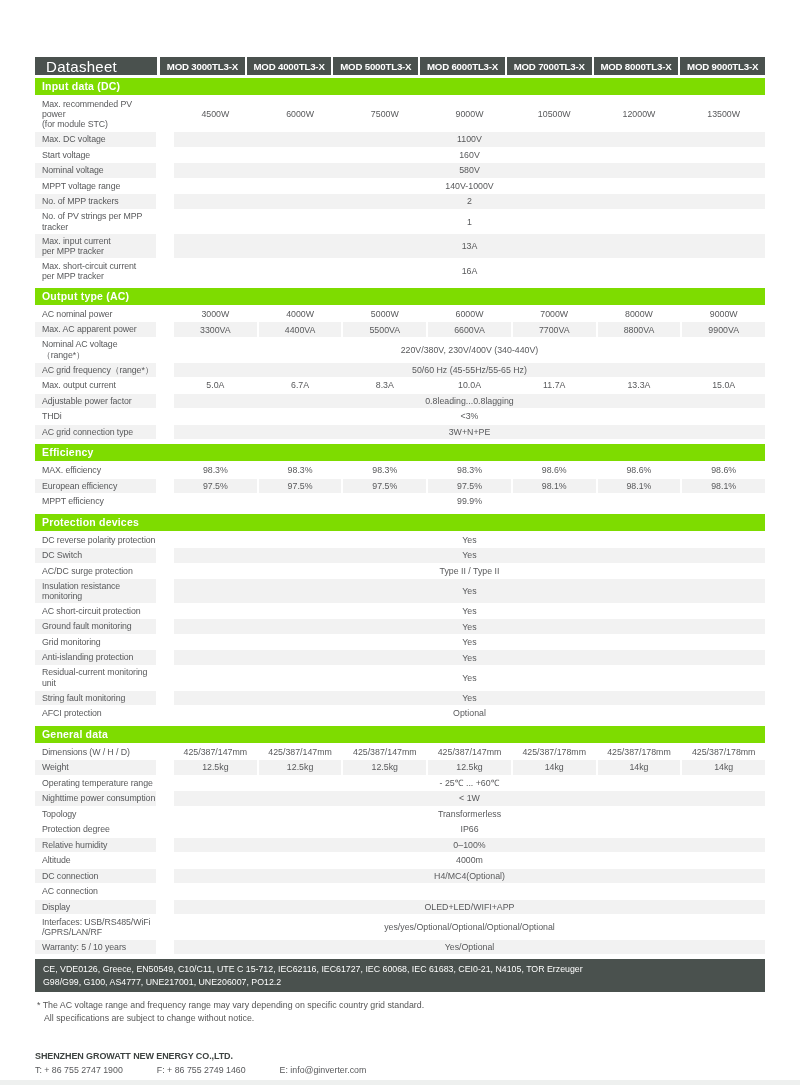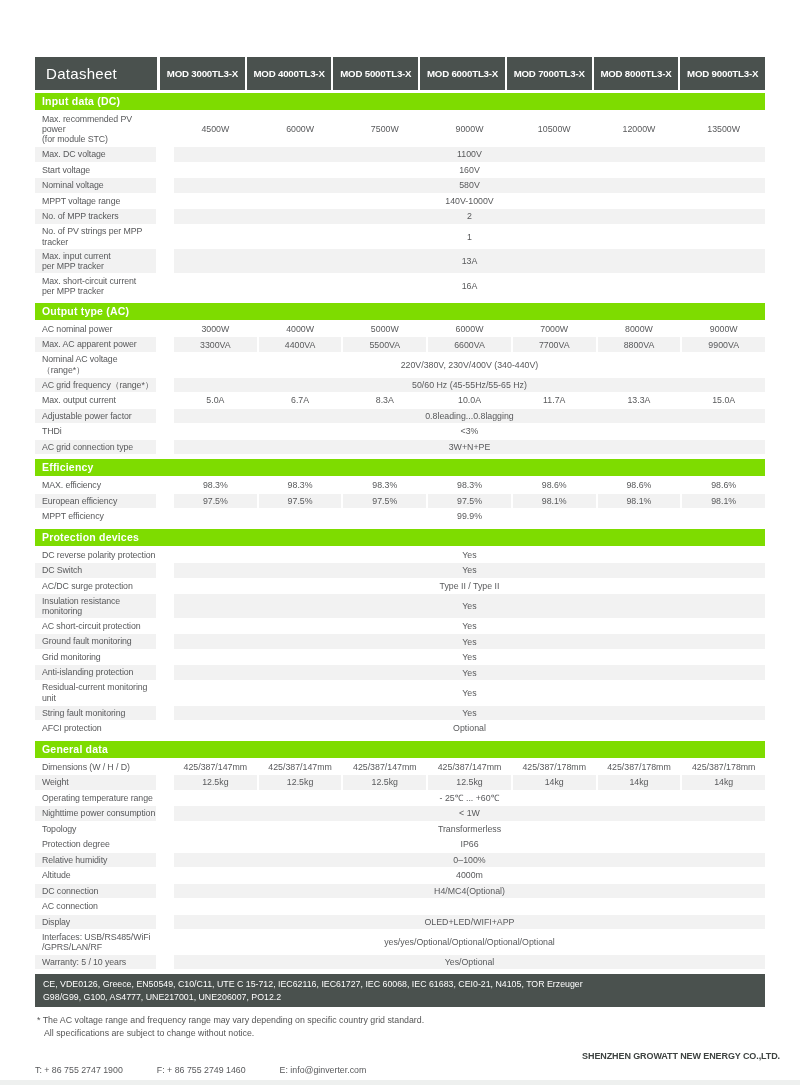--- a/index.html
+++ b/index.html
@@ -9,21 +9,21 @@
     --txt:#58595b;
   }
   html,body{margin:0;padding:0;}
   body{
     width:800px;height:1085px;position:relative;background:#ffffff;
     font-family:"Liberation Sans", sans-serif;color:var(--txt);
     overflow:hidden;
   }
   .content{position:absolute;left:35px;top:57px;width:730px;}
   
-  .hdr{display:flex;gap:3px;height:33px;margin-bottom:3px;}
+  .hdr{display:flex;gap:3px;height:18px;margin-bottom:3px;}
   .hdr .ds{width:122px;background:var(--dark);color:#fff;font-size:15px;
     display:flex;align-items:center;padding-left:11px;box-sizing:border-box;letter-spacing:0.3px;}
   .hdr .models{flex:1;display:flex;gap:2px;}
   .hdr .m{flex:1;background:var(--dark);color:#fff;font-weight:bold;font-size:9.7px;
     display:flex;align-items:center;justify-content:center;letter-spacing:-0.2px;white-space:nowrap;}
   
   .sec{margin-bottom:5px;}
   .band{background:var(--green);color:#fff;font-weight:bold;font-size:10.5px;
     padding:2px 0 3px 7px;line-height:12px;margin-bottom:2px;letter-spacing:0.2px;}
   .row{display:flex;gap:18px;margin-bottom:1px;min-height:14.5px;}
@@ -35,21 +35,21 @@
     justify-content:center;text-align:center;white-space:nowrap;}
   .alt .label,.alt .cell{background:var(--stripe);}
   
   .cert{background:var(--dark);color:#fff;font-size:8.8px;text-align:left;
     padding:4px 8px;line-height:1.4;margin-top:3px;}
   
   .footnote{font-size:8.8px;color:#555;margin-top:7px;line-height:1.45;padding-left:2px;}
   .footnote .fn2{padding-left:7px;}
   
   .footer{position:absolute;left:35px;top:1051px;width:745px;font-size:8.8px;color:var(--txt);}
-  .footer .l1{display:flex;gap:26px;margin-bottom:4px;align-items:flex-end;white-space:nowrap;flex-direction:column;}
+  .footer .l1{display:flex;gap:26px;margin-bottom:4px;align-items:flex-start;white-space:nowrap;flex-direction:column;}
   .footer .company{font-weight:bold;color:#3e4341;font-size:9px;letter-spacing:-0.1px;}
   .footer .l2{display:flex;gap:34px;white-space:nowrap;}
   .bottom-strip{position:absolute;left:0;top:1080px;width:800px;height:5px;background:#eef0ef;}
 </style>
 </head>
 <body>
 
 <div class="content">
 
   <div class="hdr">

